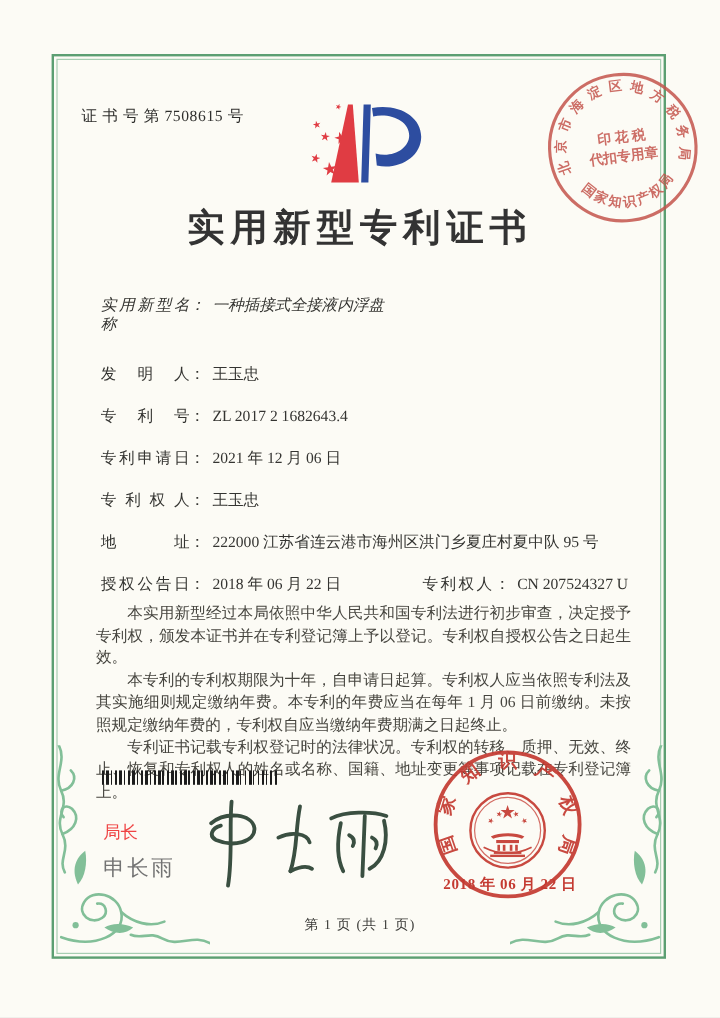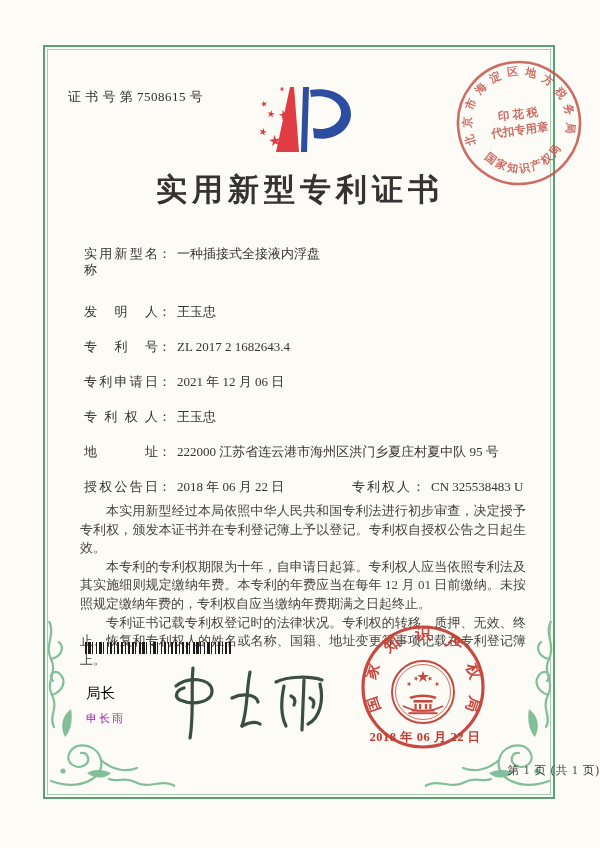--- a/index.html
+++ b/index.html
@@ -7,40 +7,40 @@
         font-family:"Liberation Serif","DejaVu Serif",serif;color:#3b3b38;}
   .frame{position:absolute;left:43px;top:45px;width:508px;height:750px;
          border:2px solid var(--border-green,#5c9f72);}
   .frame-inner{position:absolute;inset:2px;border:1px solid var(--border-green-light,#a7ceb2);}
   .cert-no{position:absolute;left:68px;top:88px;font-size:13px;letter-spacing:.5px;color:#2f2f2d;}
   .title{position:absolute;left:0;top:169px;width:100%;text-align:center;font-size:31px;
          font-weight:700;letter-spacing:5px;color:#333;}
   .logo{position:absolute;left:256px;top:84px;}
   .fields{position:absolute;left:84px;top:246px;width:458px;font-size:13px;color:#343431;}
   .field-row{margin-bottom:19px;line-height:16px;}
-  .field-row.first{margin-bottom:26px;}
+  .field-row.first{margin-bottom:26px;font-style:italic;}
   .f-label{display:inline-block;width:74px;text-align:justify;text-align-last:justify;vertical-align:top;}
   .f-colon{margin-right:6px;}
   .grant-row{position:relative;font-family:Liberation Serif, serif;}
   .grant-right{position:absolute;left:268px;top:0;white-space:nowrap;}
   .grant-right .f-label{width:auto;letter-spacing:2px;text-align-last:auto;}
   .body-text{position:absolute;left:80px;top:502px;width:446px;font-size:13px;line-height:18.6px;
              text-align:justify;color:#46453f;}
   .body-text p{margin:0;text-indent:2em;}
   .barcode{position:absolute;left:85px;top:642px;width:146px;height:12px;
     background:repeating-linear-gradient(90deg,#1c1c1c 0 1.6px,transparent 1.6px 3.4px,
       #1c1c1c 3.4px 5.8px,transparent 5.8px 7.2px,#1c1c1c 7.2px 8.2px,transparent 8.2px 10.8px);}
-  .signer-role{position:absolute;left:86px;top:684px;font-size:14.5px;color:#000000;}
-  .signer-name{position:absolute;left:86px;top:711px;font-size:11px;letter-spacing:2px;color:#a21caf;}
+  .signer-role{position:absolute;left:86px;top:684px;font-size:14.5px;color:#ef4444;}
+  .signer-name{position:absolute;left:86px;top:711px;font-size:18px;letter-spacing:2px;color:#737373;}
   .signature-svg{position:absolute;left:158px;top:658px;}
   .office-seal{position:absolute;left:356px;top:620px;}
   .seal-date{position:absolute;left:360px;top:729px;width:130px;text-align:center;font-size:12.5px;
              font-weight:700;color:var(--seal-red,#c43a31);letter-spacing:.5px;}
   .tax-seal{position:absolute;left:452px;top:56px;}
-  .footer{position:absolute;left:0;top:763px;width:100%;text-align:right;font-size:11.5px;
+  .footer{position:absolute;left:0;top:763px;width:100%;text-align:center;font-size:11.5px;
           letter-spacing:1px;color:#3a3a37;}
   .ornament{position:absolute;}
   .orn-right{left:425px;top:621px;}
   .orn-left{left:39px;top:621px;transform:scaleX(-1);}
   
   .stroke-red{stroke:var(--seal-red,#c43a31);fill:none;}
   .fill-red{fill:var(--seal-red,#c43a31);}
   .stroke-tax{stroke:var(--tax-seal-red,#c4544c);fill:none;}
   .fill-tax{fill:var(--tax-seal-red,#c4544c);}
   .fill-logo-red{fill:var(--logo-red,#e03c43);}
@@ -122,28 +122,28 @@
     <span class="f-label">专利权人</span><span class="f-colon">：</span><span class="f-value">王玉忠</span>
   </div>
 
   <div class="field-row">
     <span class="f-label">地址</span><span class="f-colon">：</span><span class="f-value">222000 江苏省连云港市海州区洪门乡夏庄村夏中队 95 号</span>
   </div>
 
   <div class="field-row grant-row">
     <span class="f-label">授权公告日</span><span class="f-colon">：</span><span class="f-value">2018 年 06 月 22 日</span>
     <span class="grant-right">
-      <span class="f-label">专利权人</span><span class="f-colon">：</span><span class="f-value">CN 325538483 U</span>
+      <span class="f-label">专利权人</span><span class="f-colon">：</span><span class="f-value">CN 207524327 U</span>
     </span>
   </div>
 </div>
 
   <div class="body-text" id="body-text">
       <p>本实用新型经过本局依照中华人民共和国专利法进行初步审查，决定授予专利权，颁发本证书并在专利登记簿上予以登记。专利权自授权公告之日起生效。</p>
-      <p>本专利的专利权期限为十年，自申请日起算。专利权人应当依照专利法及其实施细则规定缴纳年费。本专利的年费应当在每年 12 月 01 日前缴纳。未按照规定缴纳年费的，专利权自应当缴纳年费期满之日起终止。</p>
+      <p>本专利的专利权期限为十年，自申请日起算。专利权人应当依照专利法及其实施细则规定缴纳年费。本专利的年费应当在每年 1 月 06 日前缴纳。未按照规定缴纳年费的，专利权自应当缴纳年费期满之日起终止。</p>
       <p>专利证书记载专利权登记时的法律状况。专利权的转移、质押、无效、终止、恢复和专利权人的姓名或名称、国籍、地址变更等事项记载在专利登记簿上。</p>
     </div>
 
   <div class="barcode"></div>
 
   <div class="signer-role">局长</div>
   <div class="signer-name">申长雨</div>
 
   <svg class="signature-svg" width="182" height="88" viewBox="0 0 182 88">
     <path class="stroke-ink" d="M35,10 C33,30 36,57 32,80"></path>

